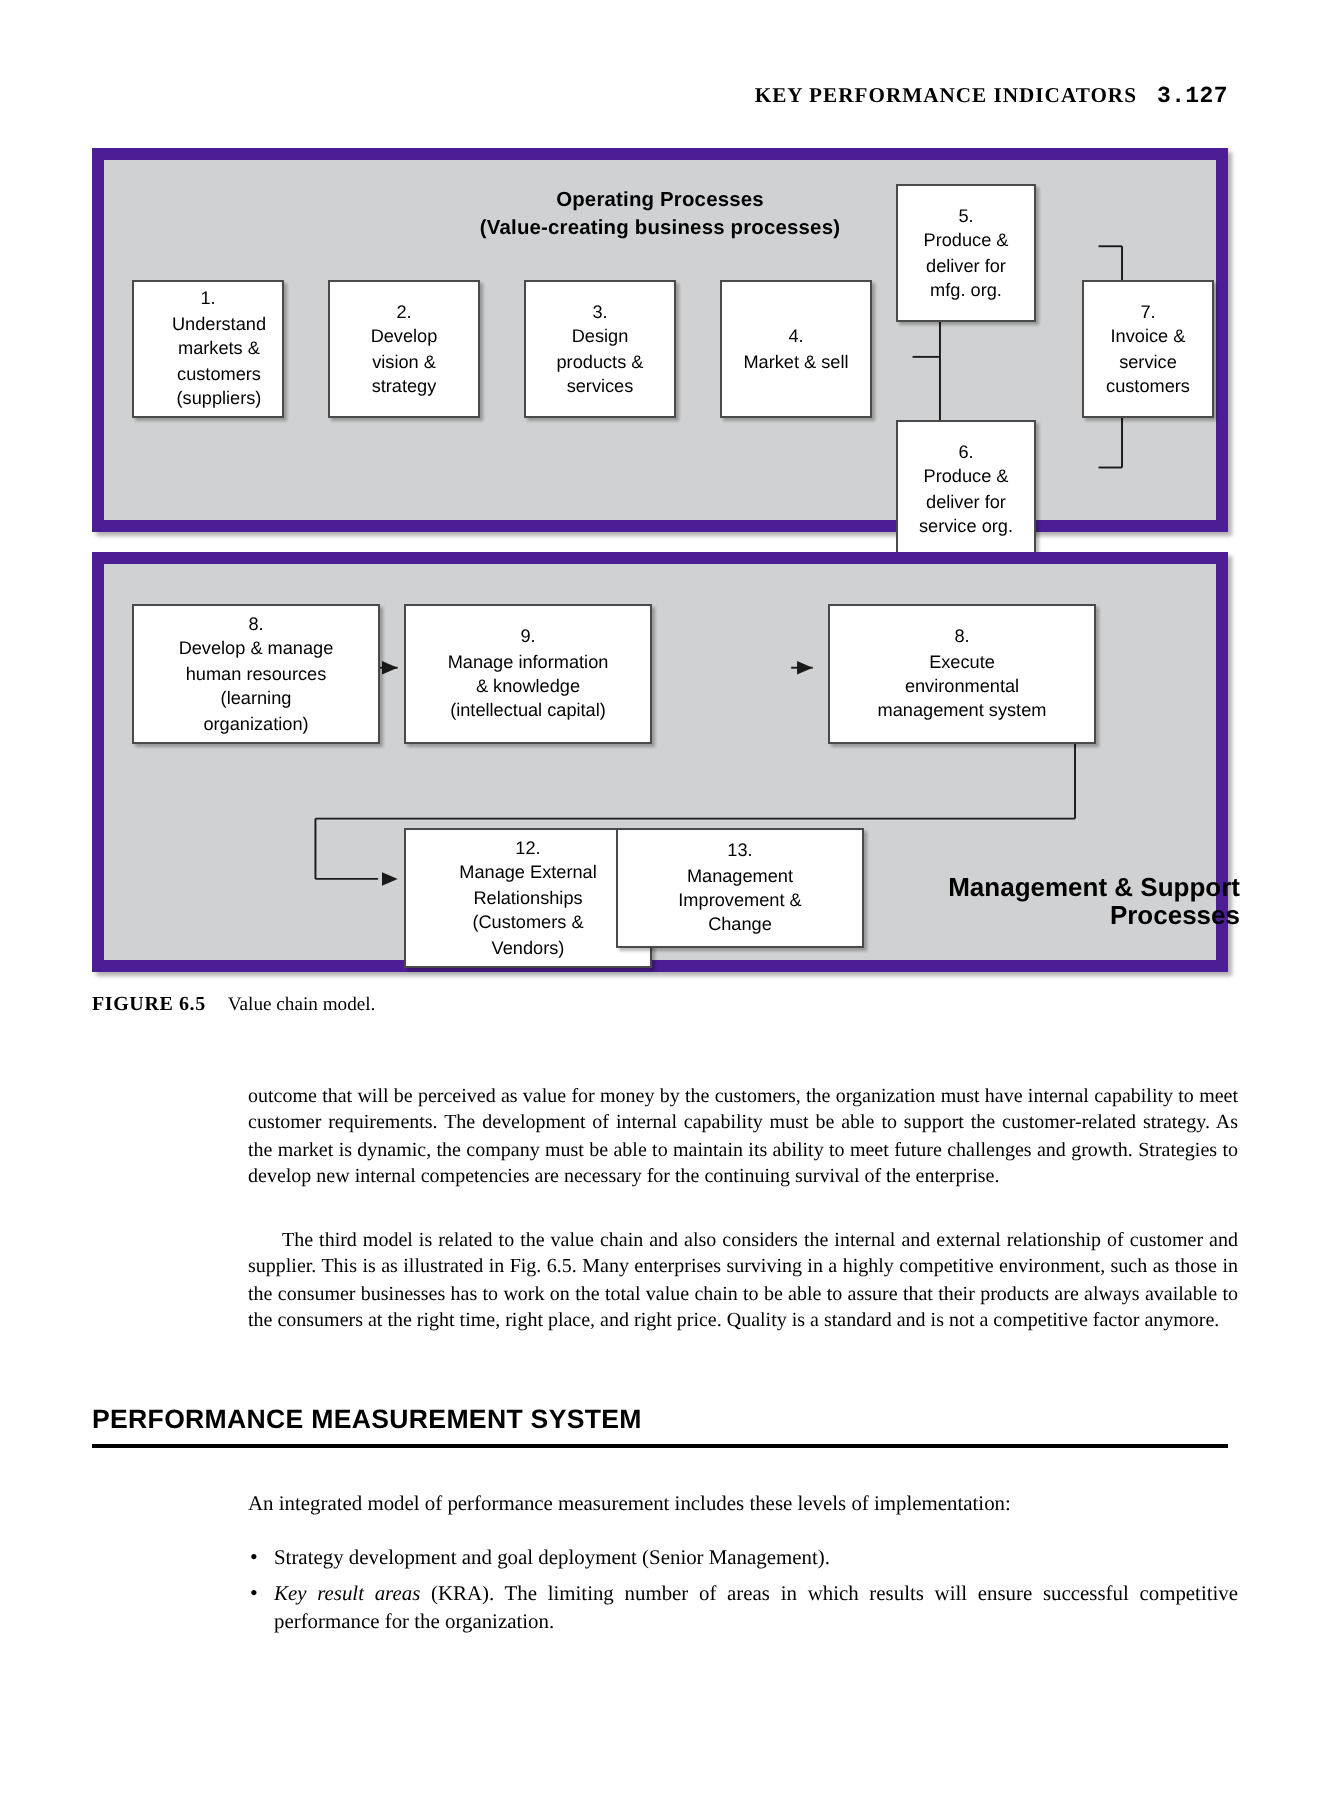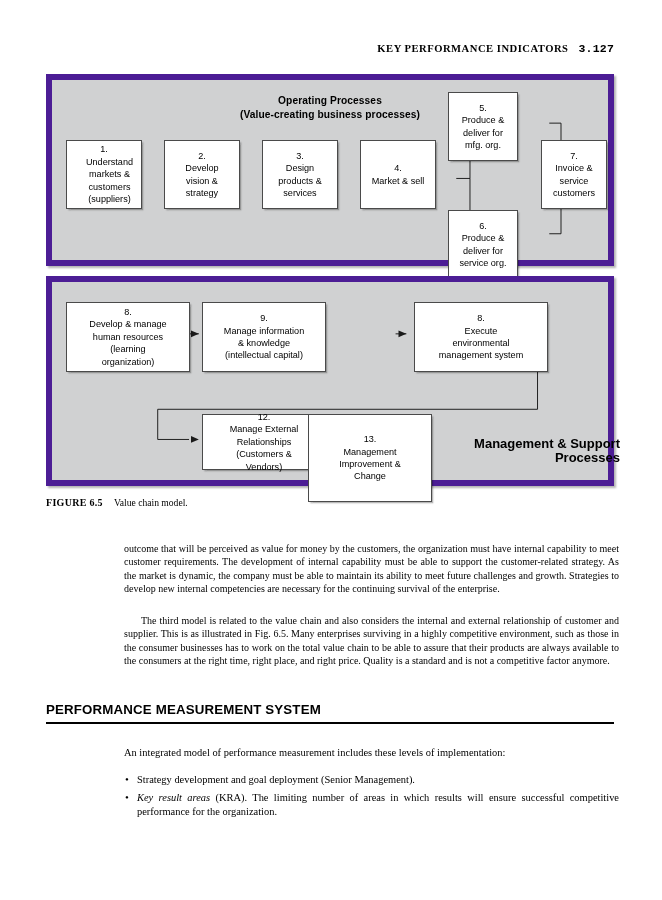--- a/index.html
+++ b/index.html
@@ -328,29 +328,29 @@
   </div>
 
 
   <div class="pbox" style="left:362px; top:20px; width:134px; height:70px;">
     <span class="num">8.</span>
     <span class="lbl" style="white-space:pre-line;">Execute
 environmental
 management system</span>
   </div>
 
-  <div class="pbox" style="left:150px; top:132px; width:124px; height:56px;">
+  <div class="pbox" style="left:150px; top:132px; width:124px; height:70px;">
     <span class="num">12.</span>
     <span class="lbl" style="white-space:pre-line;">Manage External
 Relationships
 (Customers &amp;
 Vendors)</span>
   </div>
 
-  <div class="pbox" style="left:256px; top:132px; width:124px; height:88px;">
+  <div class="pbox" style="left:256px; top:132px; width:124px; height:60px;">
     <span class="num">13.</span>
     <span class="lbl" style="white-space:pre-line;">Management
 Improvement &amp;
 Change</span>
   </div>
 
   <div class="support-label" style="left:392px; top:155px; width:176px;">Management &amp; Support
 Processes</div>
 </div>
 

